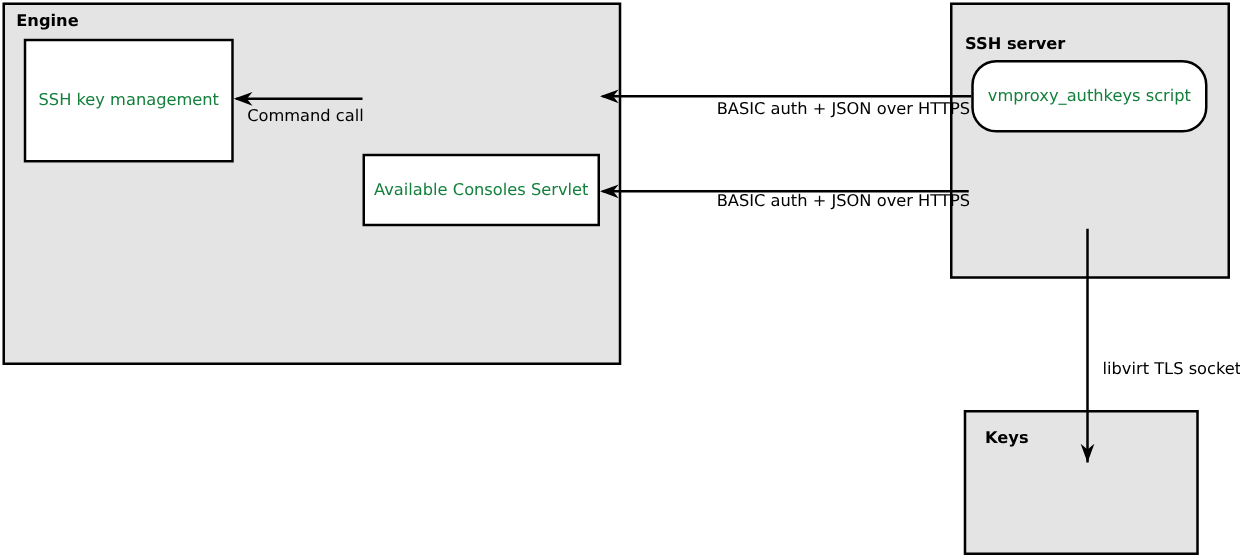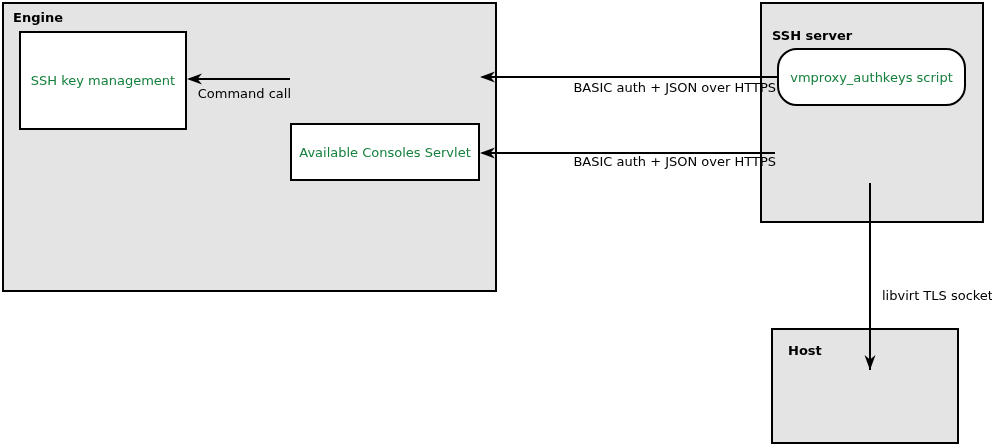--- a/index.html
+++ b/index.html
@@ -73,21 +73,21 @@
 
 <div class="canvas">
 
   <div class="container-box" style="left:2px; top:2px; width:495px; height:290px;"></div>
   <div class="container-label" style="left:13px; top:10px;">Engine</div>
 
   <div class="container-box" style="left:760px; top:2px; width:224px; height:221px;"></div>
   <div class="container-label" style="left:772px; top:28px;">SSH server</div>
 
   <div class="container-box" style="left:771px; top:328px; width:188px; height:116px;"></div>
-  <div class="container-label" style="left:788px; top:343px;">Host</div>
+  <div class="container-label" style="left:788px; top:343px;">Keys</div>
 
   <div class="hline" style="left:482px; top:76px; width:295px;"></div>
   <div class="arrowhead" style="left:480px; top:71px;">
     <svg width="16" height="12" viewBox="0 0 16 12">
         <path d="M0,6 L15,0.5 L10.5,6 L15,11.5 Z" fill="#000000"></path>
       </svg>
   </div>
   <div class="edge-label centered" style="left:476px; top:52px; width:300px;">BASIC auth + JSON over HTTPS</div>
 
   <div class="hline" style="left:482px; top:152px; width:293px;"></div>

